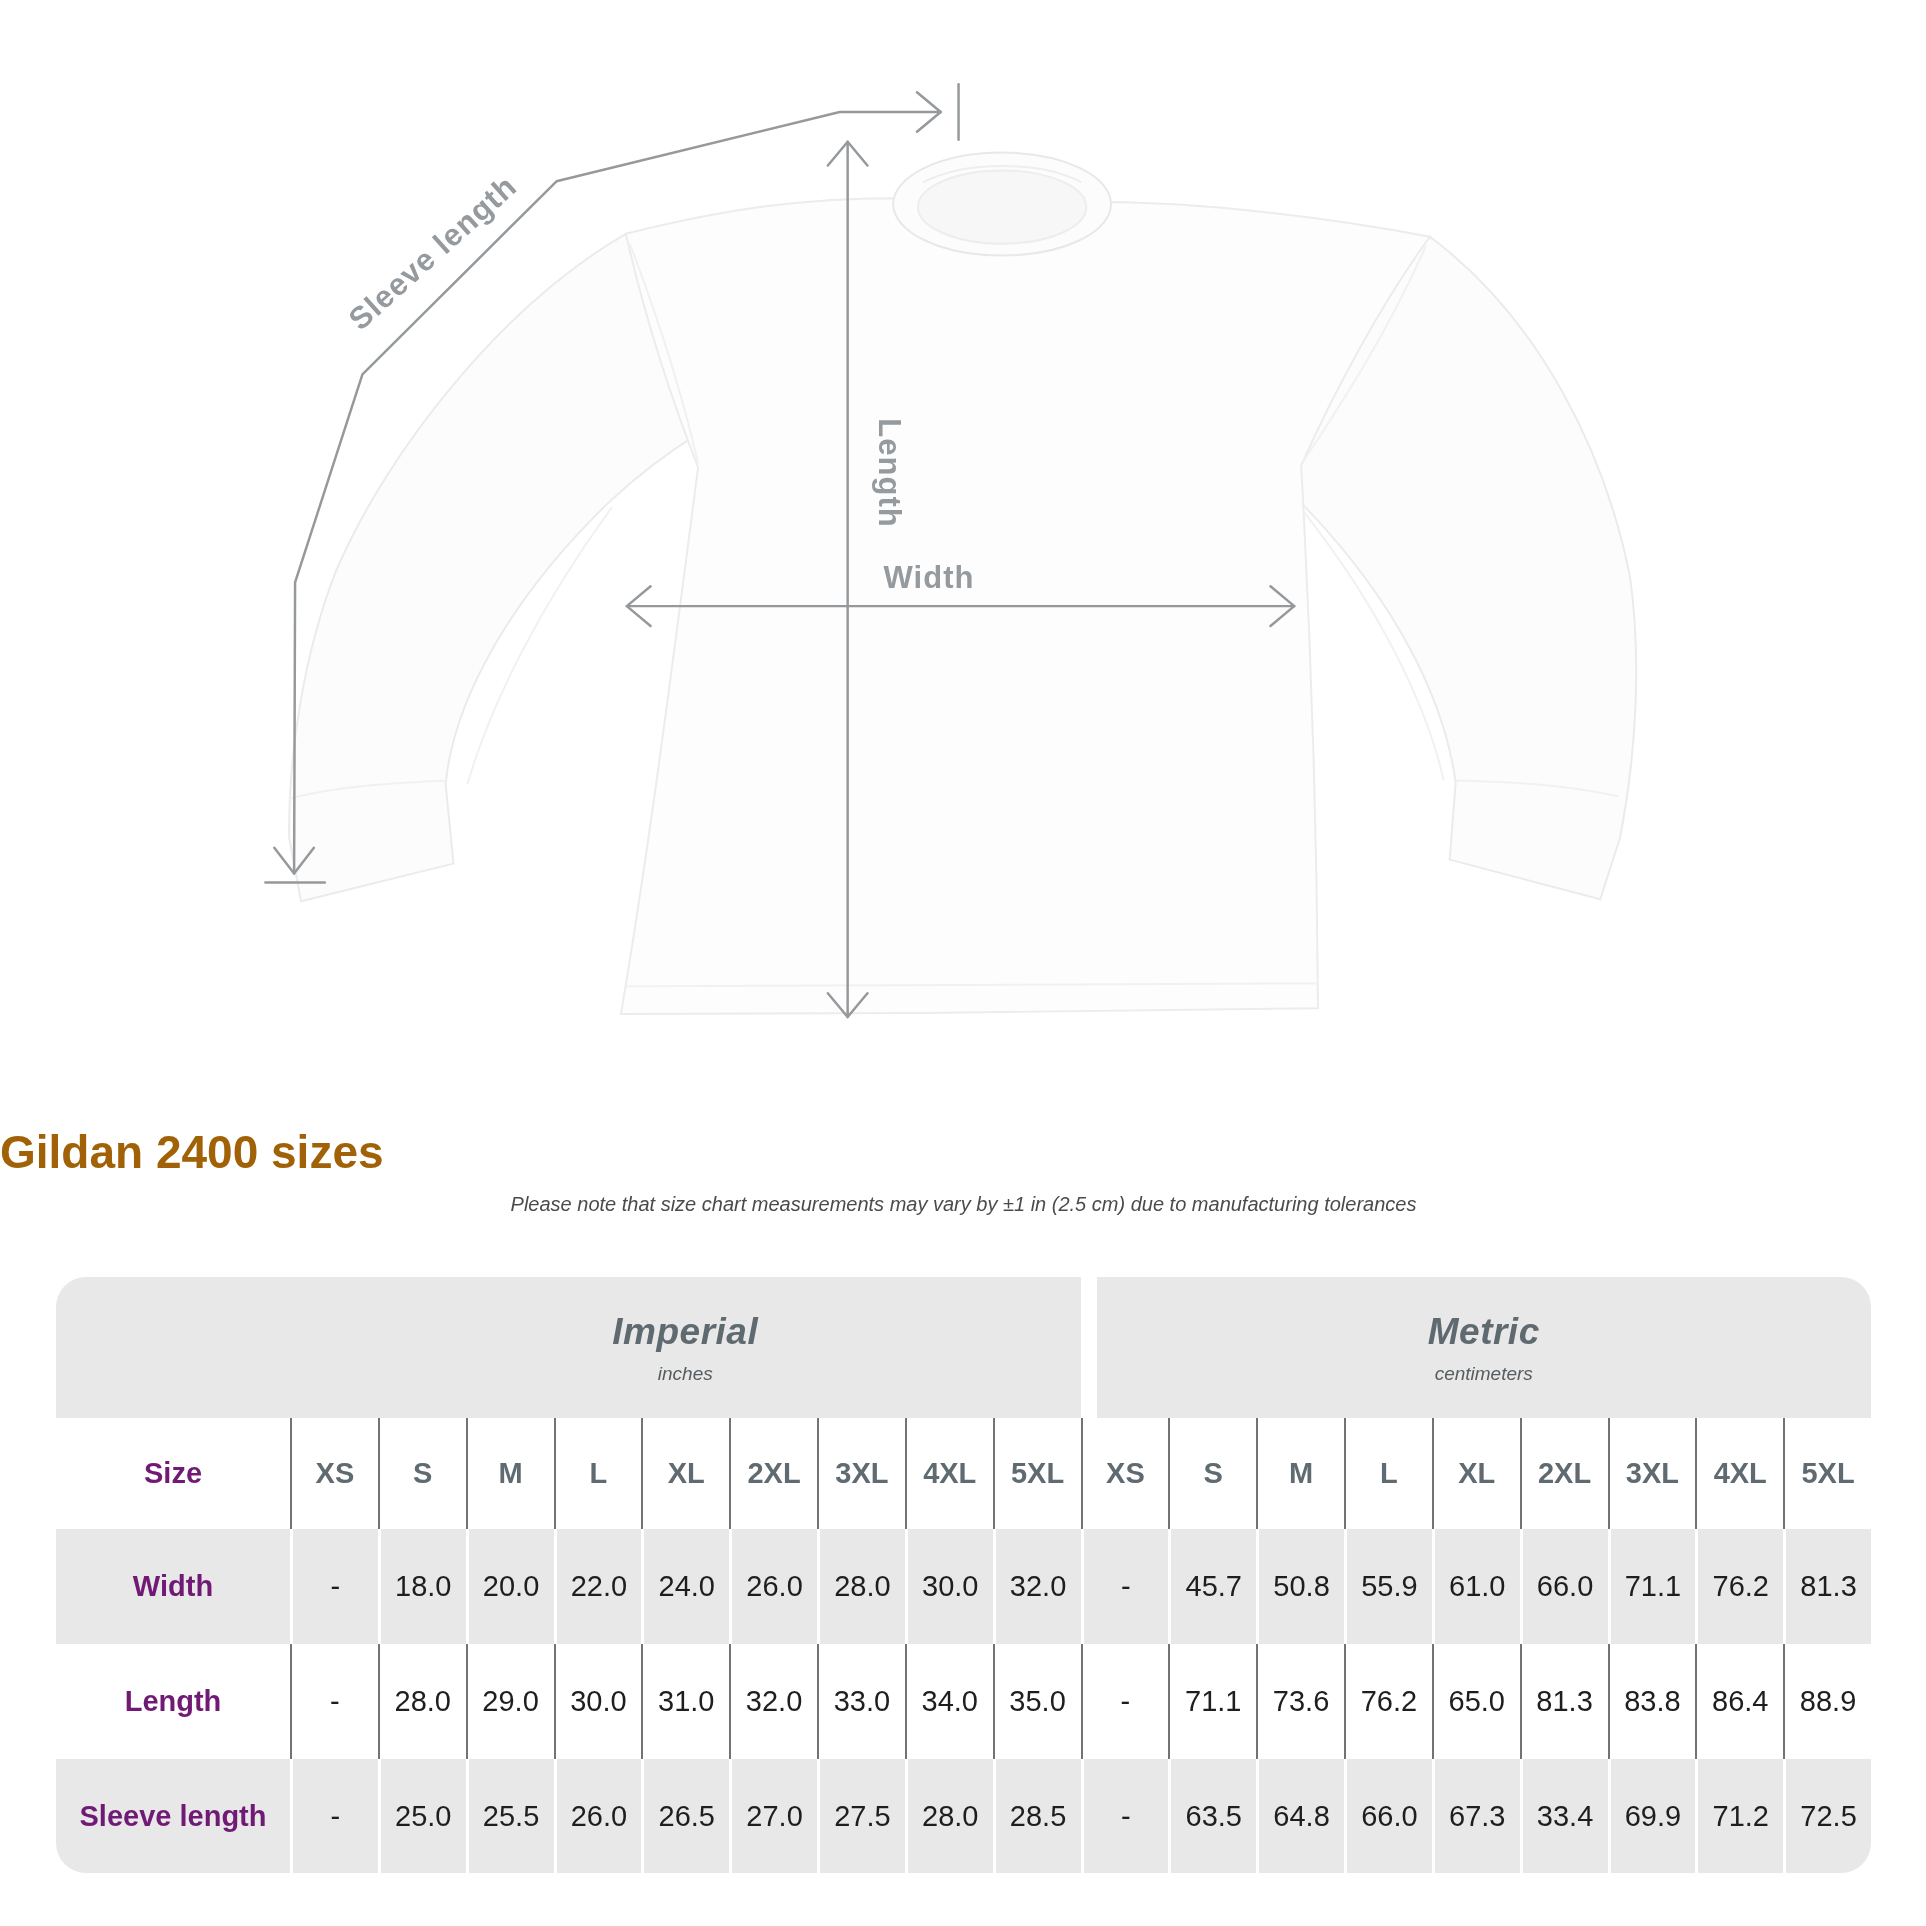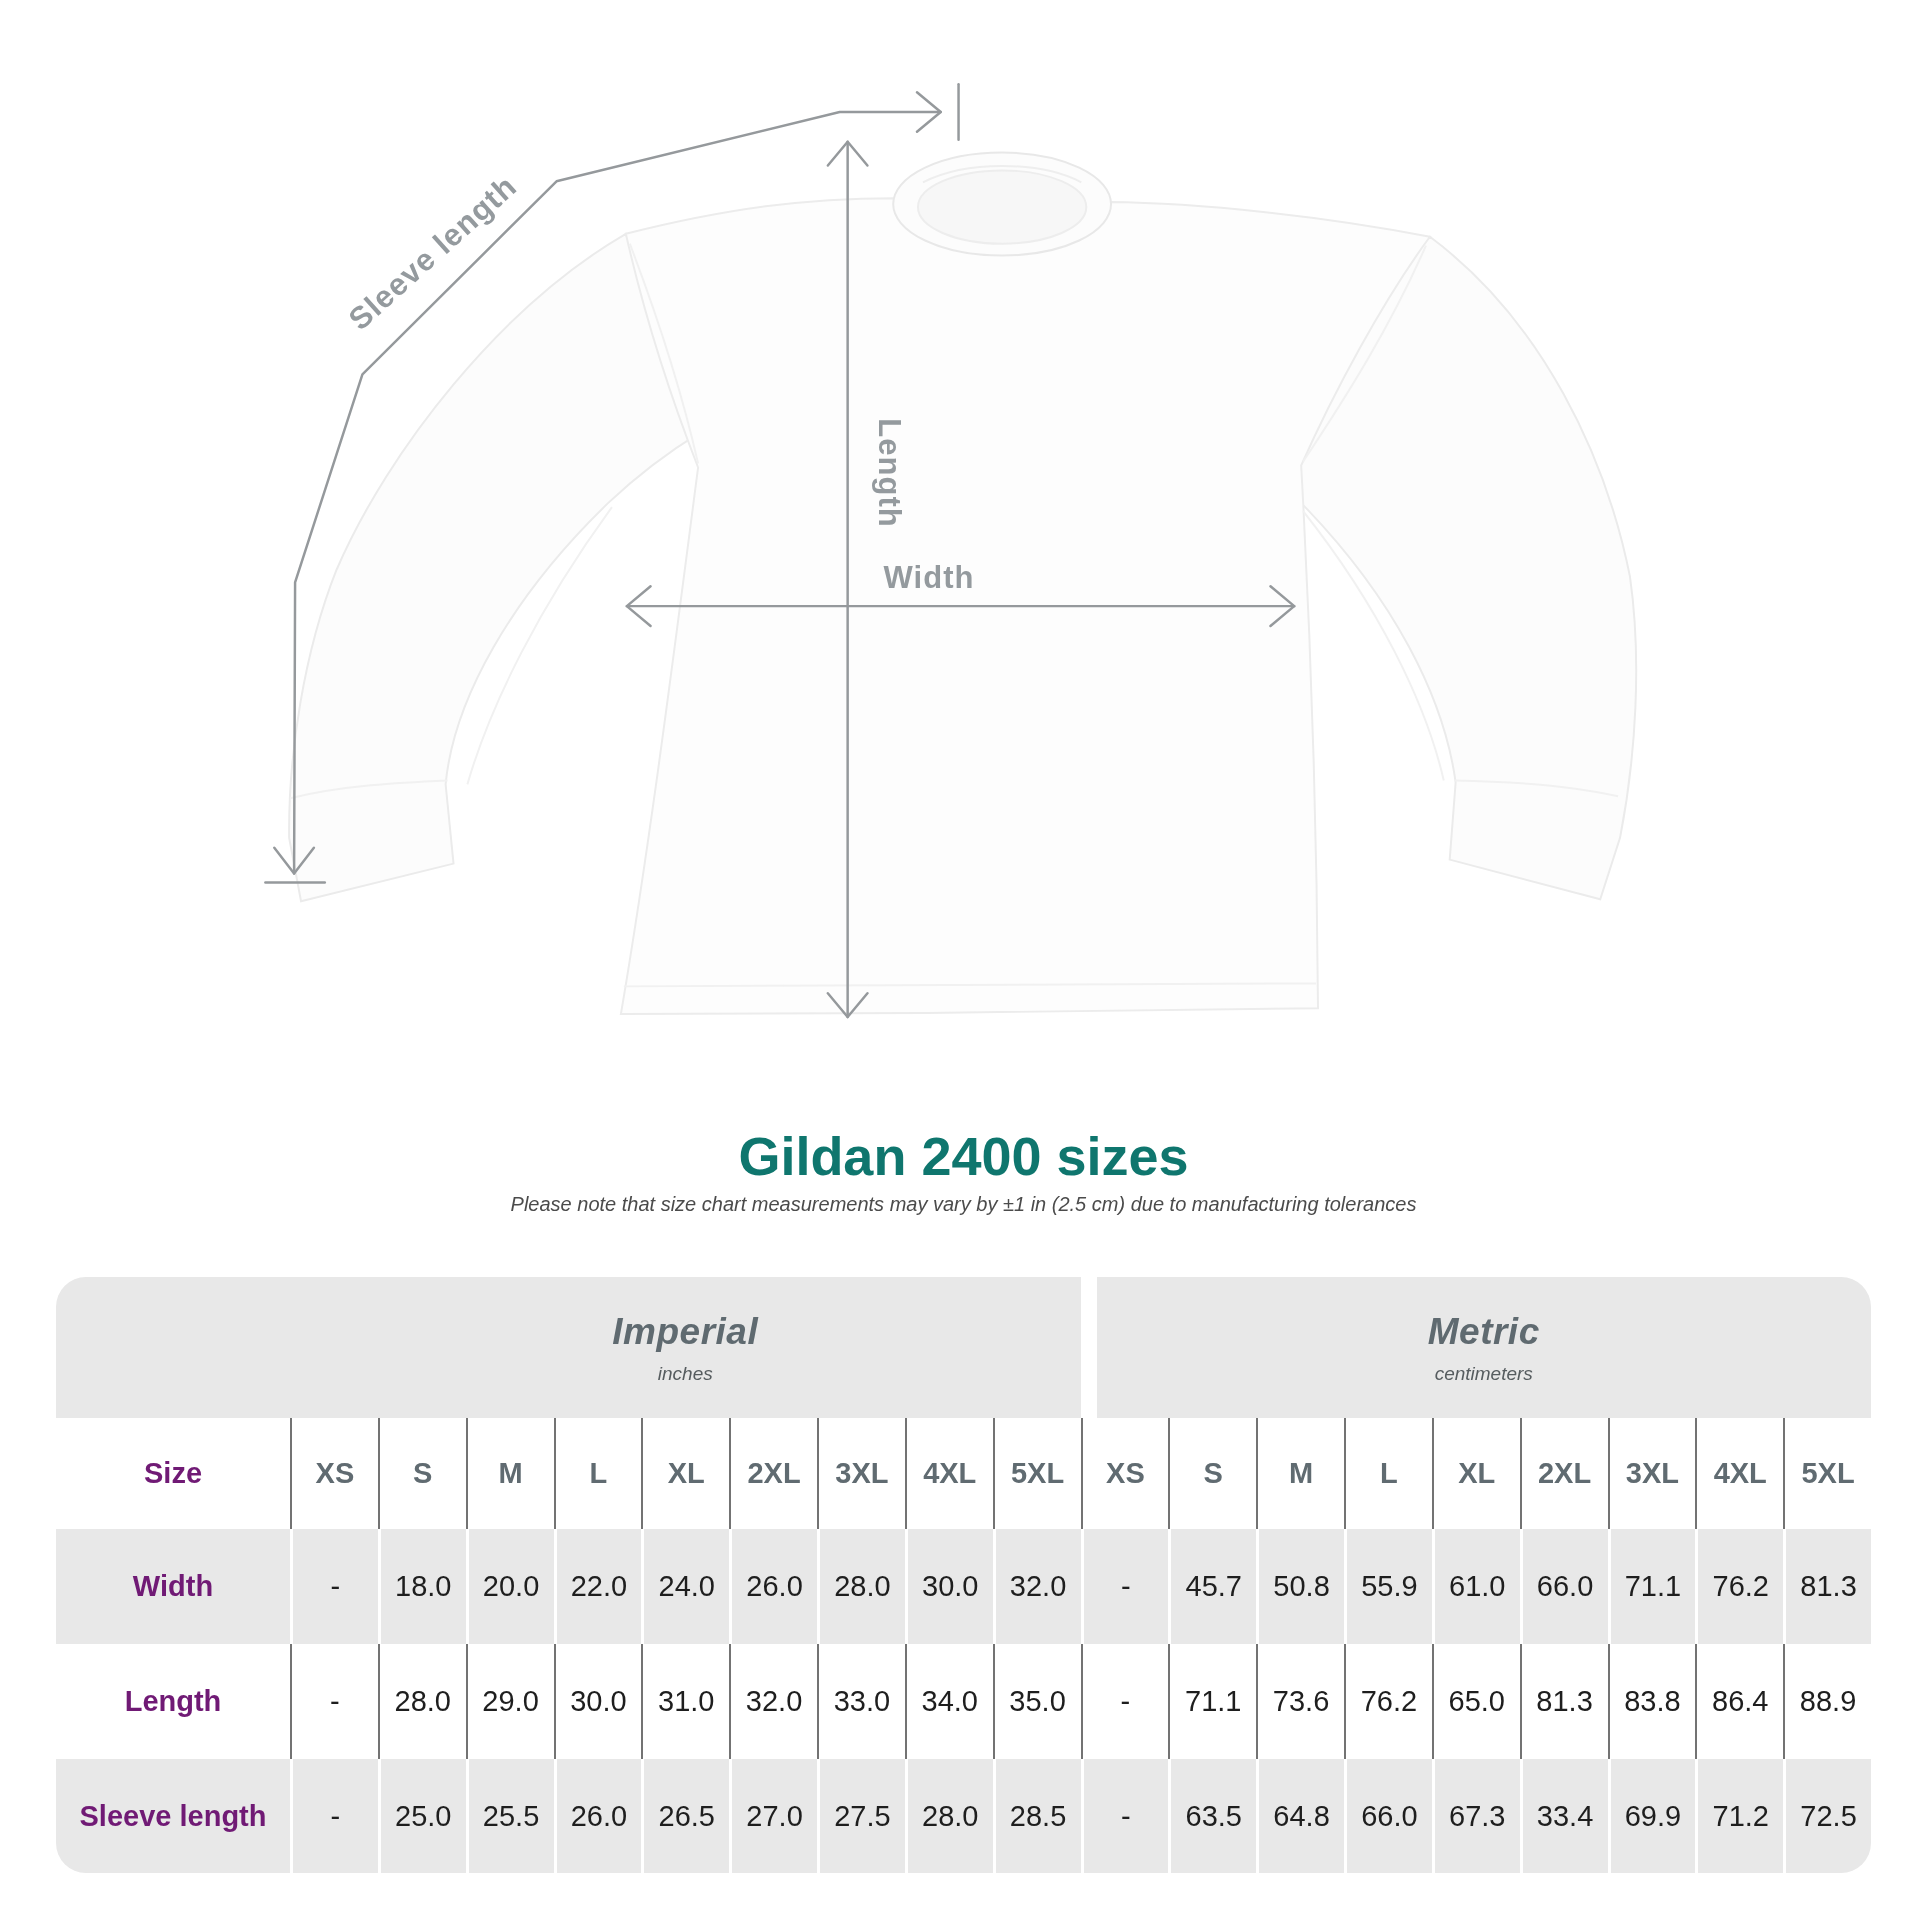--- a/index.html
+++ b/index.html
@@ -12,22 +12,22 @@
   .diagram svg{position:absolute;left:0;top:0;}
   .dim-label{
     position:absolute;font-weight:bold;font-size:31px;letter-spacing:1px;
     color:#949a9e;white-space:nowrap;
   }
   .lbl-sleeve{left:433px;top:253px;transform:translate(-50%,-50%) rotate(-42deg);}
   .lbl-length{left:889px;top:473px;transform:translate(-50%,-50%) rotate(90deg);}
   .lbl-width {left:929px;top:578px;transform:translate(-50%,-50%);}
   
   .title{
-    position:absolute;left:0;top:1125px;width:100%;text-align:center;
-    font-size:54px;font-weight:bold;color:#0f766e;
+    position:absolute;left:0;top:1125px;width:100%;text-align:left;
+    font-size:46px;font-weight:bold;color:#a16207;
   }
   .subtitle{
     position:absolute;left:0;top:1193px;width:100%;text-align:center;
     font-size:20px;font-style:italic;color:#4b4b4b;
   }
   
   .size-table{
     position:absolute;left:56px;top:1277px;width:1815px;height:596px;
     border-radius:30px;overflow:hidden;
   }

